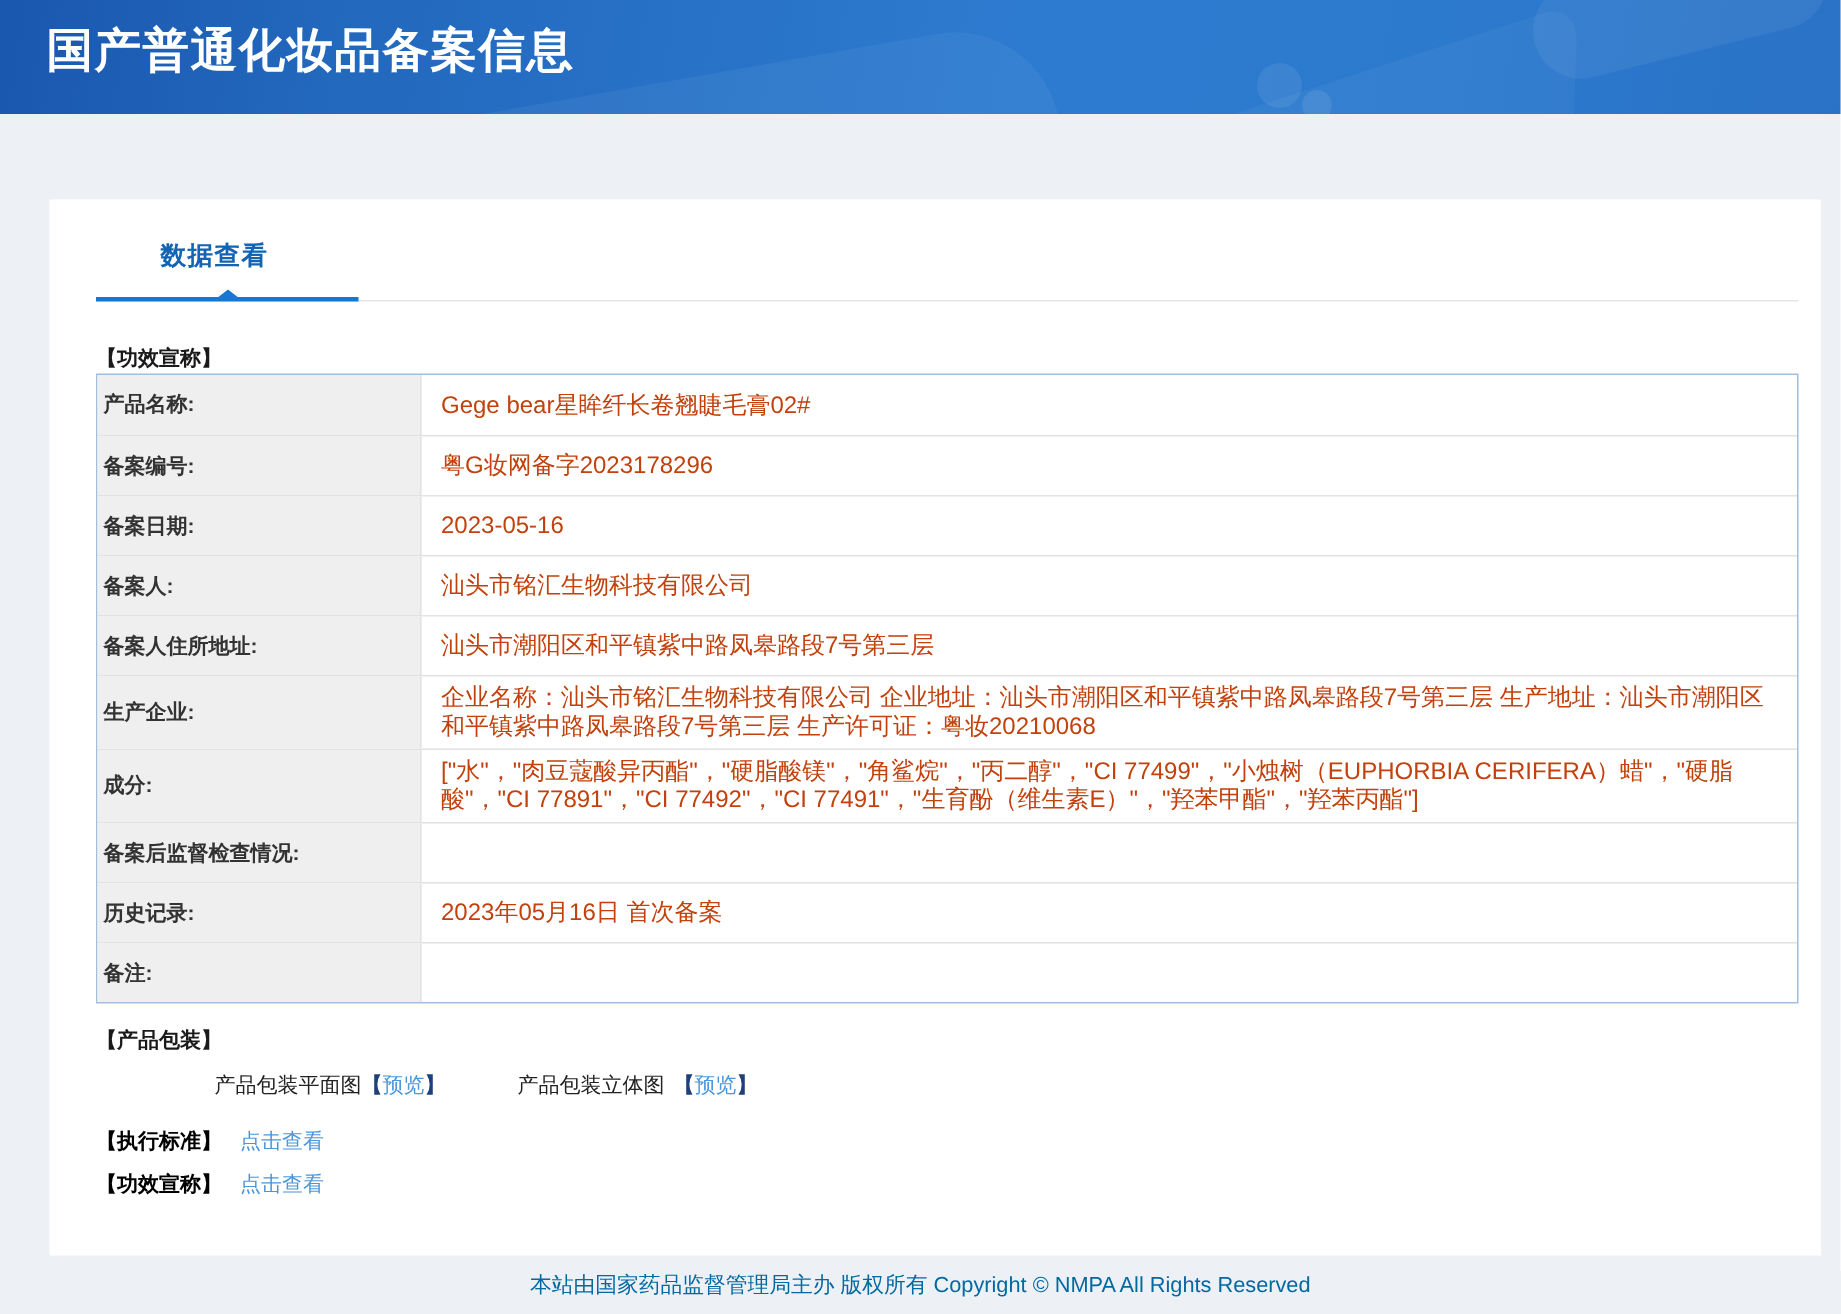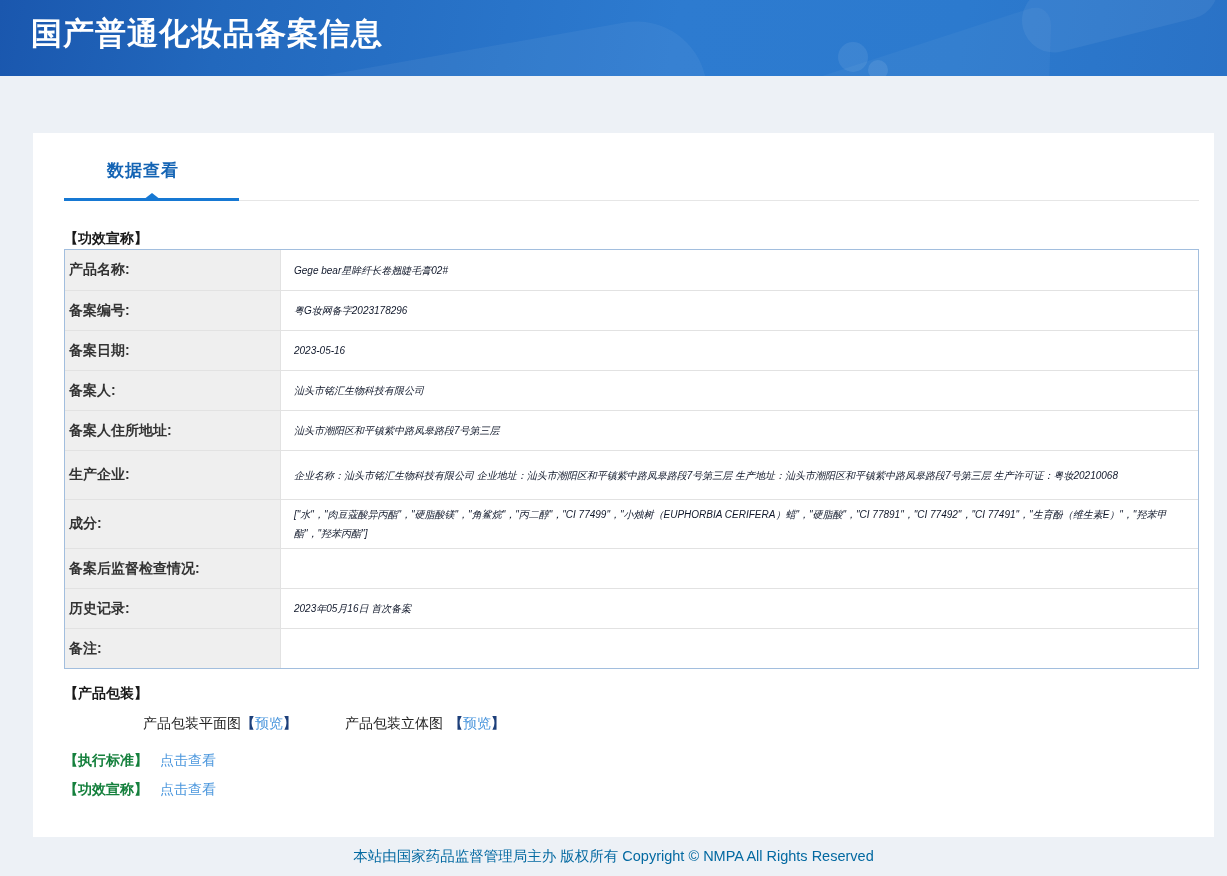--- a/index.html
+++ b/index.html
@@ -73,39 +73,39 @@
   }
   .tr { display:flex; border-bottom:1px solid #e2e2e2; }
   .tr:last-child { border-bottom:none;gap:12px; }
   .tr .th {
     flex:0 0 216px; background:#efefef; border-right:1px solid #e2e2e2;
     display:flex; align-items:center; padding-left:4px;
     font-size:14px; font-weight:bold; color:#333;
   }
   .tr .td {
     flex:1; display:flex; align-items:center; padding:5px 14px 5px 13px;
-    font-size:10px; color:#0f172a; line-height:19px; word-break:break-all;font-style:italic;
+    font-size:16px; color:#c2410c; line-height:19px; word-break:break-all;
   }
   .h40 { min-height:40px; }
   .h41 { min-height:41px; }
   .h47 { min-height:47px; }
   .h49 { min-height:49px; }
   .h39 { min-height:39px; }
   
   .pack-row { position:absolute; left:0; top:582px; width:100%; font-size:14px; color:#222; }
   .pack-item { position:absolute; white-space:nowrap;text-align:center; }
   .pack-item.flat  { left:110px; }
   .pack-item.solid { left:312px; }
   .pack-item .sp { display:inline-block; width:6px; }
   .bracket { color:#1d3f7a; font-weight:bold; }
   a.link { color:#4a96dd; text-decoration:none; cursor:pointer; }
   .inline-sec { position:absolute; left:31px; font-size:14px; }
   .inline-sec.standard { top:619px; }
   .inline-sec.efficacy { top:648px; }
-  .inline-sec .lbl { color:#15803d; font-weight:bold; margin-right:12px; }
+  .inline-sec .lbl { color:#000000; font-weight:bold; margin-right:12px; }
   
   .footer {
     position:absolute; left:0; top:837px; width:1227px; height:39px;
     display:flex; align-items:center; justify-content:center;
   }
   .footer span { font-size:14.5px; color:#0369a1; }
 </style>
 </head>
 <body>
 

